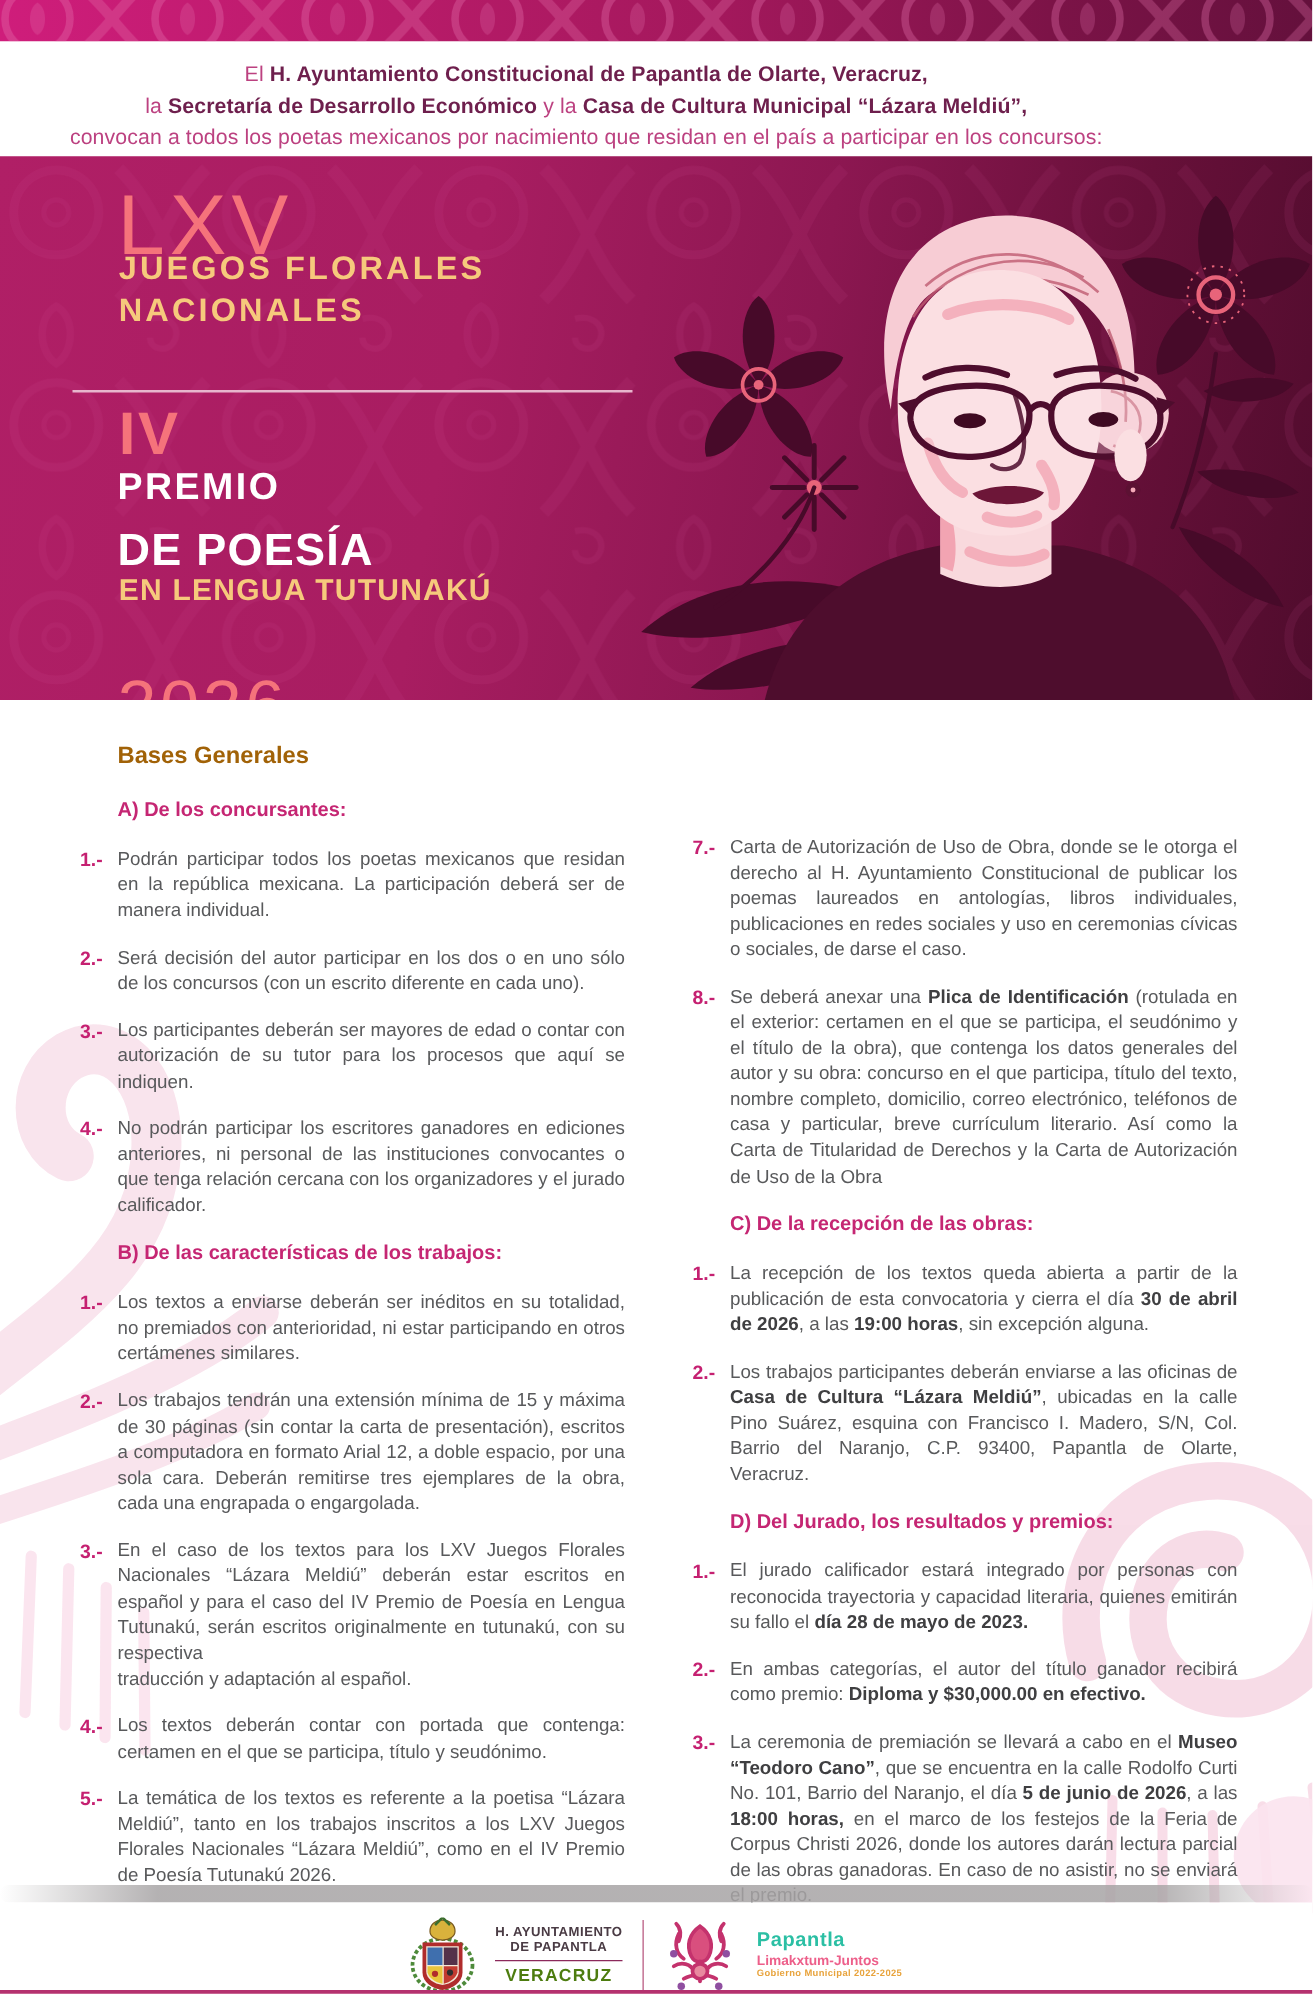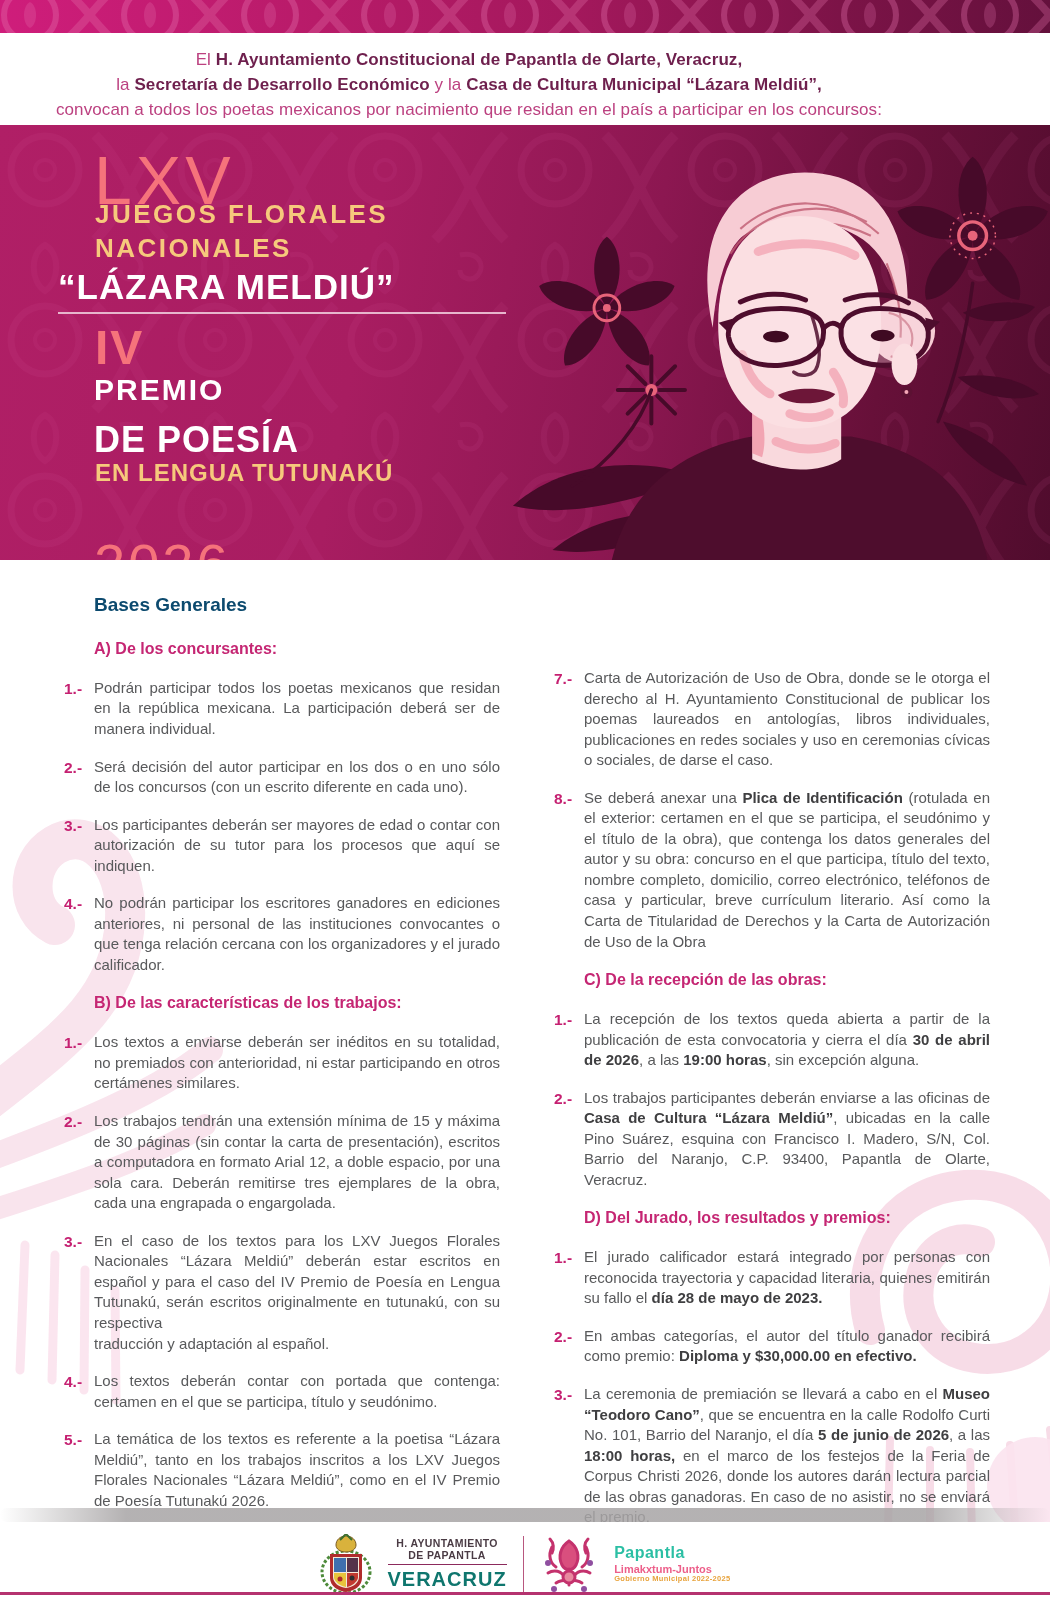--- a/index.html
+++ b/index.html
@@ -32,37 +32,37 @@
   .bt-poesia{top:294px;left:36px;font-size:36px;font-weight:800;color:#ffffff;letter-spacing:1px;}
   .bt-lengua{top:334px;left:37px;font-size:24px;font-weight:600;color:#f6c97c;letter-spacing:1px;}
   .bt-year{top:358px;left:36px;font-size:56px;font-weight:500;color:#f5737b;letter-spacing:3px;margin-top:48px;}
   .portrait{position:absolute;right:0;top:0;height:435px;}
 
   
   .watermark{position:absolute;pointer-events:none;}
   .col{position:absolute;width:436px;color:#58595b;font-size:15px;line-height:1.37;}
   .col-left{left:64px;top:592px;}
   .col-right{left:554px;top:592px;padding-top:76px;}
-  .main-title{color:#0c4a6e;font-weight:800;font-size:19px;margin:0 0 20px 30px;}
+  .main-title{color:#a16207;font-weight:800;font-size:19px;margin:0 0 20px 30px;}
   .sec-heading{color:#c52673;font-weight:800;font-size:16px;margin:4px 0 18px 30px;}
   .item{display:flex;margin-bottom:17px;}
   .item .num{flex:0 0 30px;color:#c52071;font-weight:800;font-size:15.5px;}
   .item .itxt{flex:1;text-align:justify;}
   .item .itxt strong{color:#3f3f41;font-weight:700;}
 
   
   .shadow-band{position:absolute;left:0;top:1508px;width:1050px;height:14px;
     background:linear-gradient(90deg,rgba(167,164,165,0) 0%,#a7a4a5 12%,#a7a4a5 88%,rgba(167,164,165,0) 100%);
     border-radius:7px;opacity:.85;}
   .footer{position:absolute;left:0;top:1522px;width:1050px;height:84px;background:#ffffff;
     display:flex;align-items:center;justify-content:center;gap:16px;}
   .flogo-text{line-height:1.15;}
   .ayto-l1{font-size:10.5px;font-weight:700;color:#4a3b44;letter-spacing:.4px;}
   .ayto-rule{height:1px;background:#8c2a5c;margin:3px 0;}
-  .ayto-ver{font-size:20px;font-weight:800;color:#0f766e;letter-spacing:1px;}
+  .ayto-ver{font-size:14px;font-weight:800;color:#4d7c0f;letter-spacing:1px;}
   .vdiv{width:1.5px;height:56px;background:#b8577f;}
   .pap-name{font-size:16px;font-weight:800;color:#2bbfa4;letter-spacing:.5px;}
   .pap-slogan{font-size:11px;font-weight:800;color:#ed5f8a;}
   .pap-small{font-size:7.5px;font-weight:700;color:#e8a33c;letter-spacing:.3px;}
   .bottom-line{position:absolute;left:0;top:1592px;width:1050px;height:3px;background:#b5326f;}
 </style>
 </head>
 <body>
 
 <div id="page">
@@ -194,21 +194,20 @@
 
       <ellipse cx="416" cy="242" rx="13" ry="21" fill="#fbdfe2"></ellipse>
       <circle cx="418" cy="270" r="6" fill="#5c1133"></circle>
       <circle cx="418" cy="270" r="2" fill="#f4a9b8"></circle>
     </svg>
 
     <div class="banner-text">
       <div class="bt bt-lxv">LXV</div>
       <div class="bt bt-jf">JUEGOS FLORALES</div>
       <div class="bt bt-nac">NACIONALES</div>
-      <div class="bt bt-name">“LÁZARA MELDIÚ”</div>
       <div class="bt bt-div"></div>
       <div class="bt bt-iv">IV</div>
       <div class="bt bt-premio">PREMIO</div>
       <div class="bt bt-poesia">DE POESÍA</div>
       <div class="bt bt-lengua">EN LENGUA TUTUNAKÚ</div>
       <div class="bt bt-year">2026</div>
     </div>
   </div>
 
   <svg class="watermark" style="left:-50px;top:620px;" width="280" height="620">

